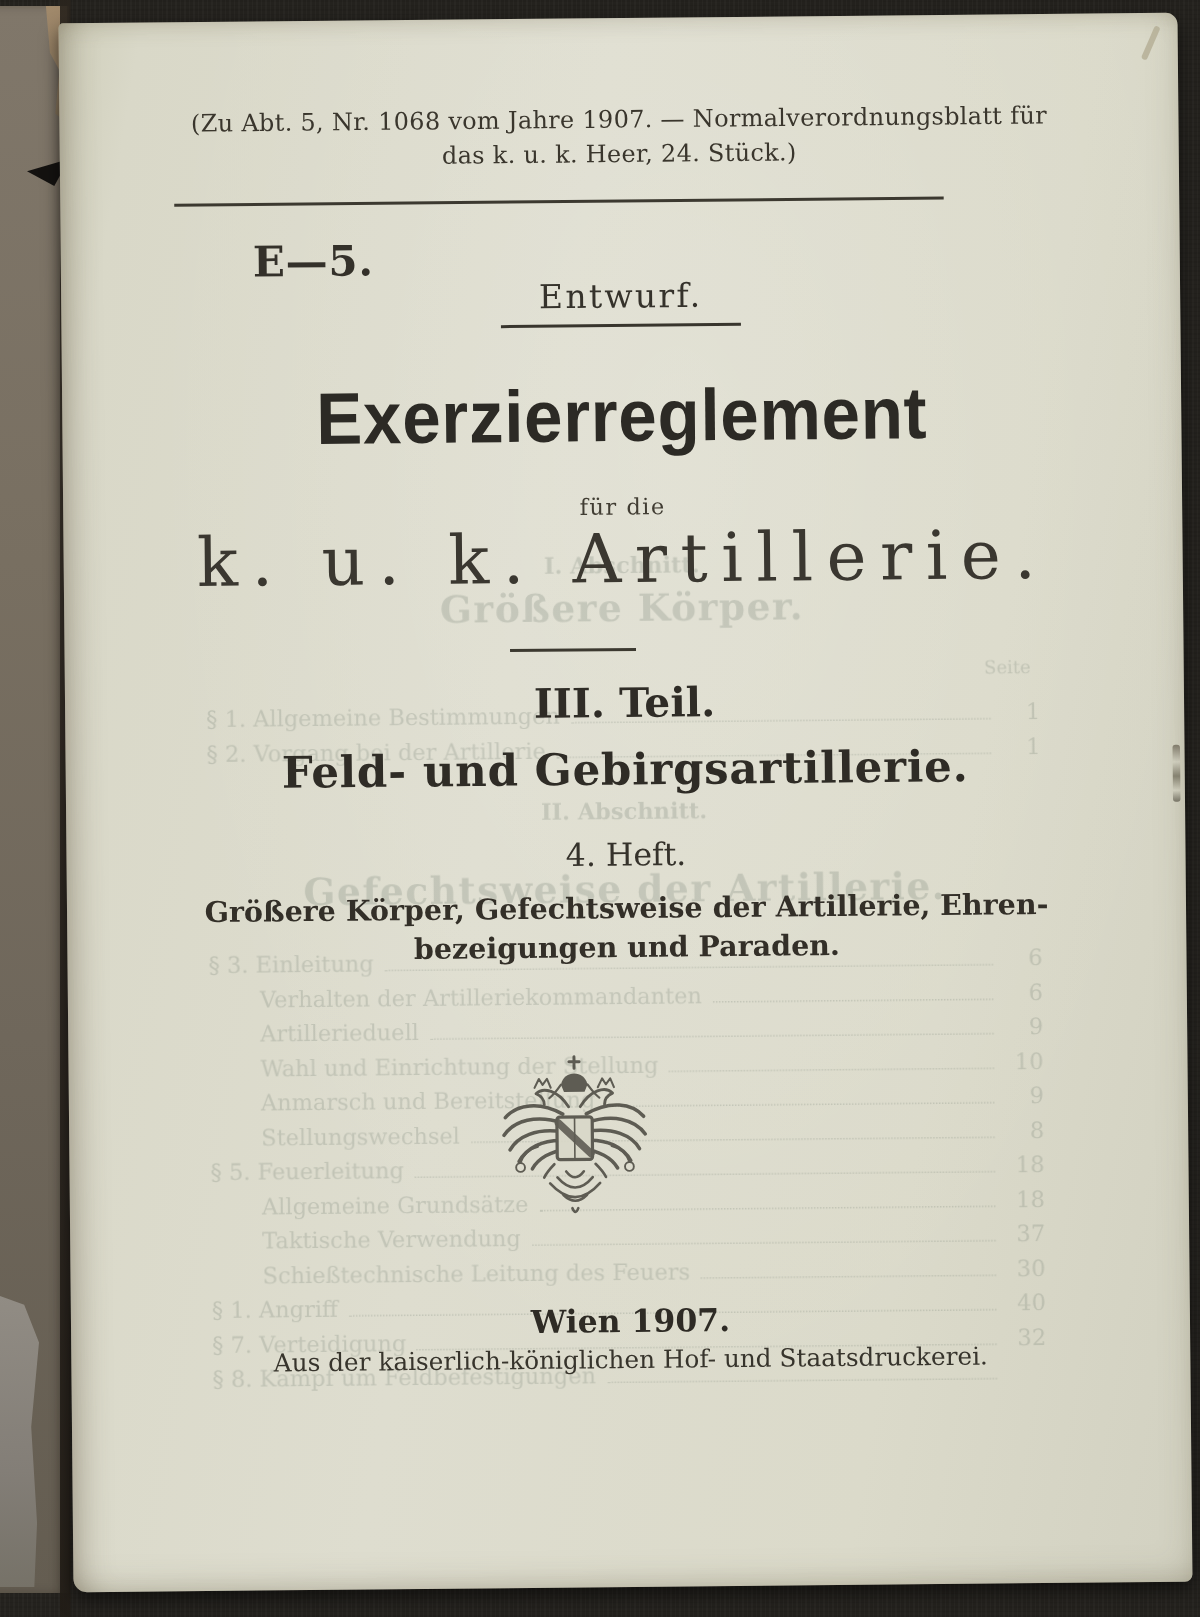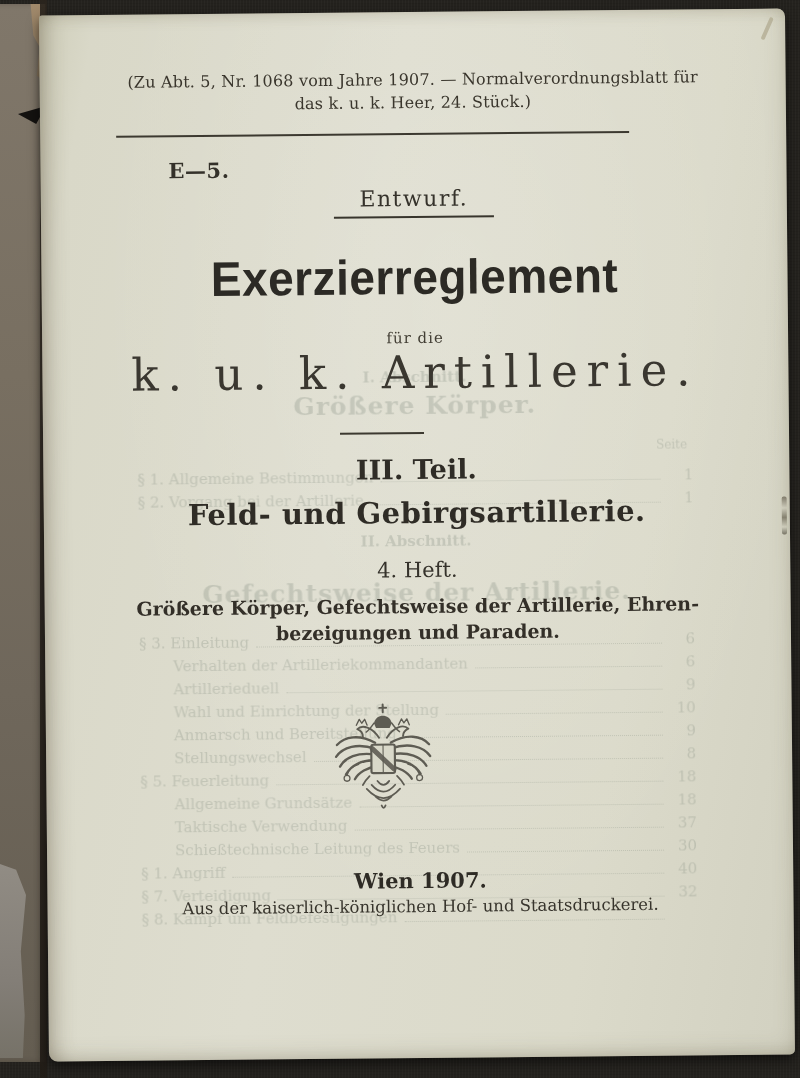--- a/index.html
+++ b/index.html
@@ -64,21 +64,21 @@
   }
   .page-spot{
     position:absolute;right:3px;top:488px;width:5px;height:38px;
     background:linear-gradient(180deg,#4c4435,transparent 30%,#55503e 55%,transparent 80%,#3e3a2d);
     opacity:.6;border-radius:2px;
   }
   
   .ink{position:absolute;left:0;width:100%;text-align:center;color:#35322b;z-index:2;}
   .header-note{top:56px;font-size:16px;line-height:23px;letter-spacing:.2px;color:#3a362d;}
   .header-rule{position:absolute;left:76px;top:121px;width:513px;height:1.6px;background:#3c3930;z-index:2;}
-  .doc-code{position:absolute;left:128px;top:144px;font-size:21px;font-weight:bold;color:#34312a;z-index:2;letter-spacing:.5px;}
+  .doc-code{position:absolute;left:128px;top:144px;font-size:28px;font-weight:bold;color:#34312a;z-index:2;letter-spacing:.5px;}
   .draft-label{top:174px;font-size:22px;letter-spacing:1.5px;}
   .draft-label span{display:inline-block;padding:0 26px 5px;border-bottom:2.5px solid #38352d;}
   .main-title{
     top:238px;font-family:"Liberation Sans","DejaVu Sans",sans-serif;
     font-weight:700;font-size:46px;letter-spacing:.5px;color:#2c2a25;
     transform:scaleY(1.06);
   }
   .title-connector{top:317px;font-size:15px;letter-spacing:1px;color:#413d33;}
   .series-title{top:334px;font-size:45px;font-weight:400;letter-spacing:9px;color:#3a3730;}
   .divider-rule{position:absolute;left:50%;top:420px;width:84px;height:1.6px;margin-left:-76px;background:#3c3930;z-index:2;}

